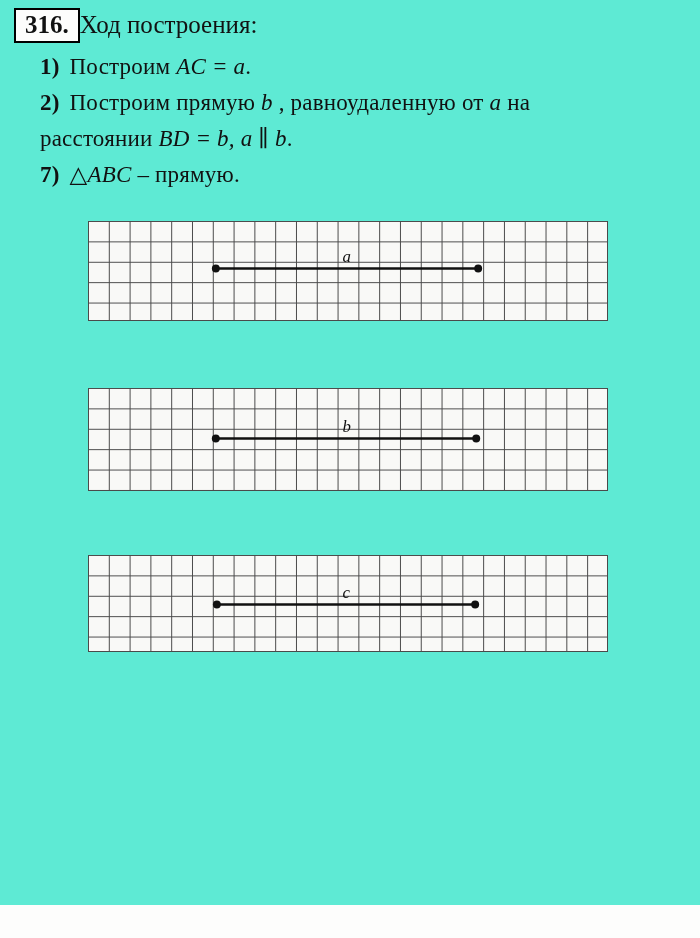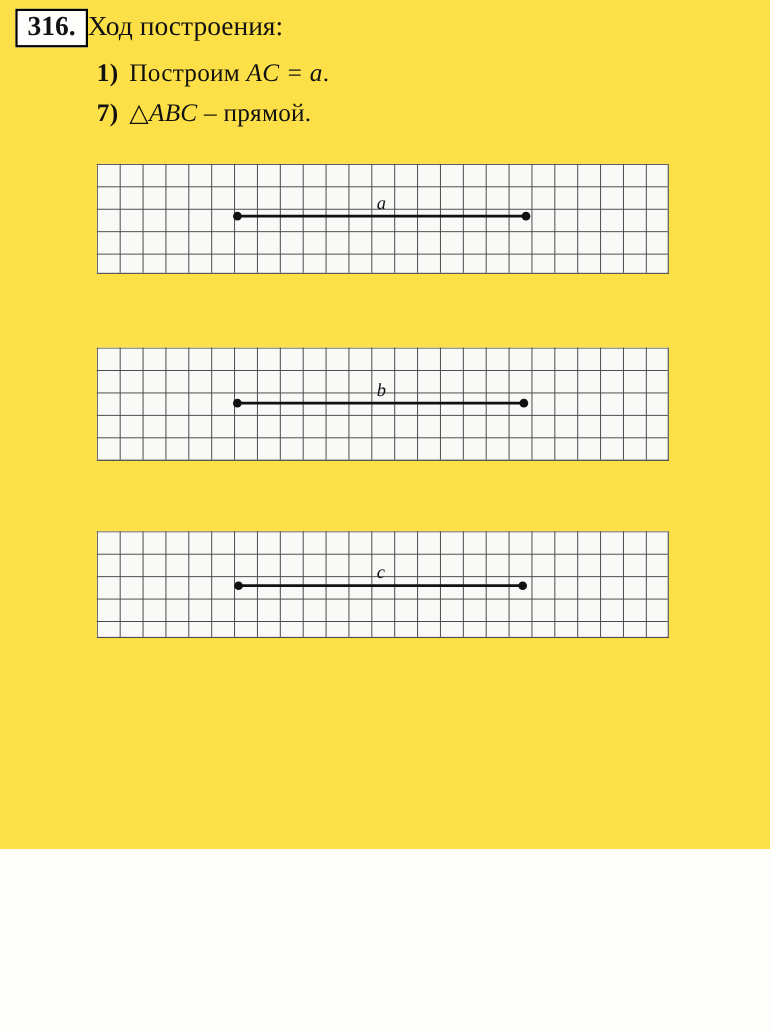--- a/index.html
+++ b/index.html
@@ -6,44 +6,44 @@
   html, body {
     margin: 0;
     padding: 0;
     background: #fdfdfc;
     font-family: "Liberation Serif", "DejaVu Serif", serif;
     color: #111;
   }
   .page {
     position: relative;
     width: 700px;
-    height: 772px;
+    height: 905px;
     overflow: hidden;
-    background: #fde047;
+    background: #5eead4;
   }
   .header {
     padding: 8px 0 0 14px;
     display: flex;
     align-items: flex-start;
   }
   .problem-number-box {
     display: inline-block;
     border: 2.5px solid #000;
     padding: 0 9px 1px 9px;
     font-weight: bold;
     font-size: 25px;
     line-height: 30px;
     background: #fdfdfc;
   }
   .header-title {
     font-size: 25px;
     line-height: 34px;
   }
   .steps {
-    margin: 6px 12px 0 88px;
+    margin: 6px 12px 0 40px;
     width: 600px;
   }
   .step {
     font-size: 23px;
     line-height: 36px;
     letter-spacing: 0.2px;
   }
   .step:nth-child(4) { margin-top: 10px; }
   .step .marker {
     font-weight: bold;
@@ -83,21 +83,22 @@
 
 <div class="page">
 
   <div class="header">
     <span class="problem-number-box">316.</span>
     <span class="header-title">Ход построения:</span>
   </div>
 
   <div class="steps">
       <div class="step"><span class="marker">1)</span><span>Построим </span><span class="math">AC = a</span><span>.</span></div>
-      <div class="step"><span class="marker">7)</span><span class="math">△ABC</span><span> – прямой.</span></div>
+      <div class="step"><span class="marker">2)</span><span>Построим прямую </span><span class="math">b</span><span> , равноудаленную от </span><span class="math">a</span><span> на расстоянии </span><span class="math">BD = b, a ∥ b</span><span>.</span></div>
+      <div class="step"><span class="marker">7)</span><span class="math">△ABC</span><span> – прямую.</span></div>
     </div>
 
   <div class="figures">
       <div class="figure" style="width: 520px; height: 100px;">
         <svg viewBox="0 0 520 100">
           <line x1="127" y1="48" x2="392" y2="48" stroke="#111111" stroke-width="2.5"></line>
           <circle cx="127" cy="48" r="4" fill="#111111"></circle>
           <circle cx="392" cy="48" r="4" fill="#111111"></circle>
           <text x="255" y="41" class="seg-label">a</text>
         </svg>

